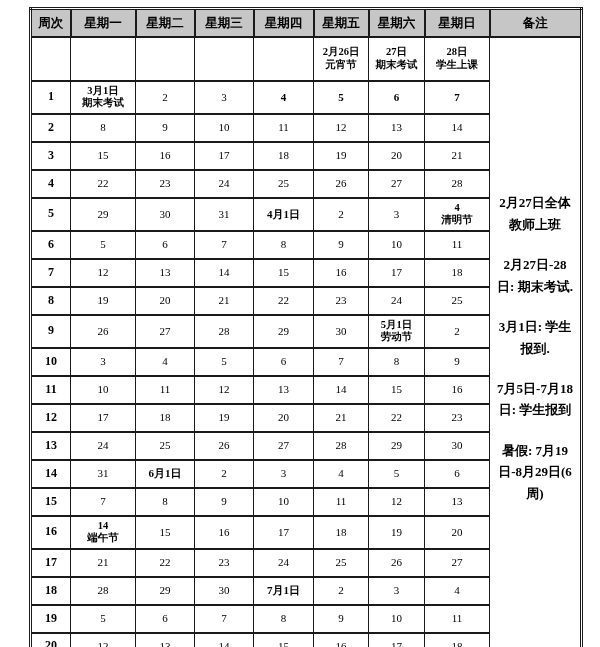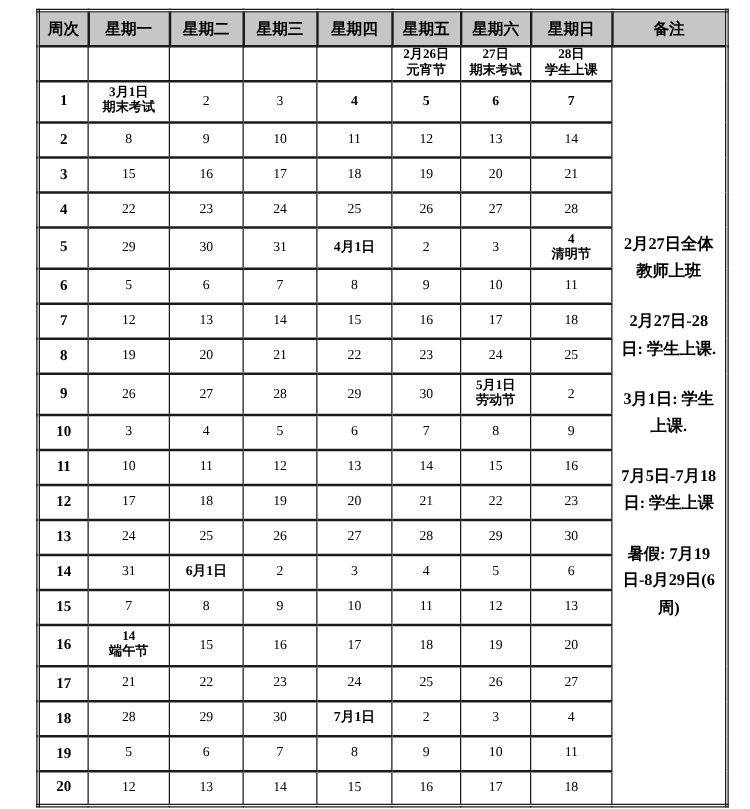--- a/index.html
+++ b/index.html
@@ -35,21 +35,21 @@
     line-height:1.15;
   }
   thead th{
     background:var(--header-bg);
     border-width:2px;
     font-weight:bold;
     font-size:12.5px;
     height:24px;
   }
   tr.hrow{height:28px;}
-  tr.prerow{height:28px;}
+  tr.prerow{height:44px;}
   tr.wrow{height:28px;}
   tr.tall{height:33px;}
   td.daynum{font-size:11px;}
   td.weeknum{font-size:12px;font-weight:bold;}
   td.bold{font-weight:bold;}
   td.multiline{font-size:10.5px;}
   td.notes{
     vertical-align:middle;
     font-weight:bold;
     font-size:13px;
@@ -101,21 +101,21 @@
           <td class="daynum"></td>
           <td class="daynum"></td>
           <td class="daynum"></td>
           <td class="daynum"></td>
           <td class="daynum bold multiline">2月26日
 元宵节</td>
           <td class="daynum bold multiline">27日
 期末考试</td>
           <td class="daynum bold multiline">28日
 学生上课</td>
-          <td class="notes" rowspan="21"><div class="notes-stack"><div class="note-p">2月27日全体教师上班</div><div class="note-p">2月27日-28日: 学生上课.</div><div class="note-p">3月1日: 学生上课.</div><div class="note-p">7月5日-7月18日: 学生上课</div><div class="note-p">暑假: 7月19日-8月29日(6周)</div></div></td>
+          <td class="notes" rowspan="21"><div class="notes-stack"><div class="note-p">2月27日全体教师上班</div><div class="note-p">2月27日-28日: 期末考试.</div><div class="note-p">3月1日: 学生报到.</div><div class="note-p">7月5日-7月18日: 学生报到</div><div class="note-p">暑假: 7月19日-8月29日(6周)</div></div></td>
         </tr>
         <tr class="wrow tall">
           <td class="weeknum">1</td>
           <td class="daynum bold multiline">3月1日
 期末考试</td>
           <td class="daynum">2</td>
           <td class="daynum">3</td>
           <td class="daynum bold">4</td>
           <td class="daynum bold">5</td>
           <td class="daynum bold">6</td>

